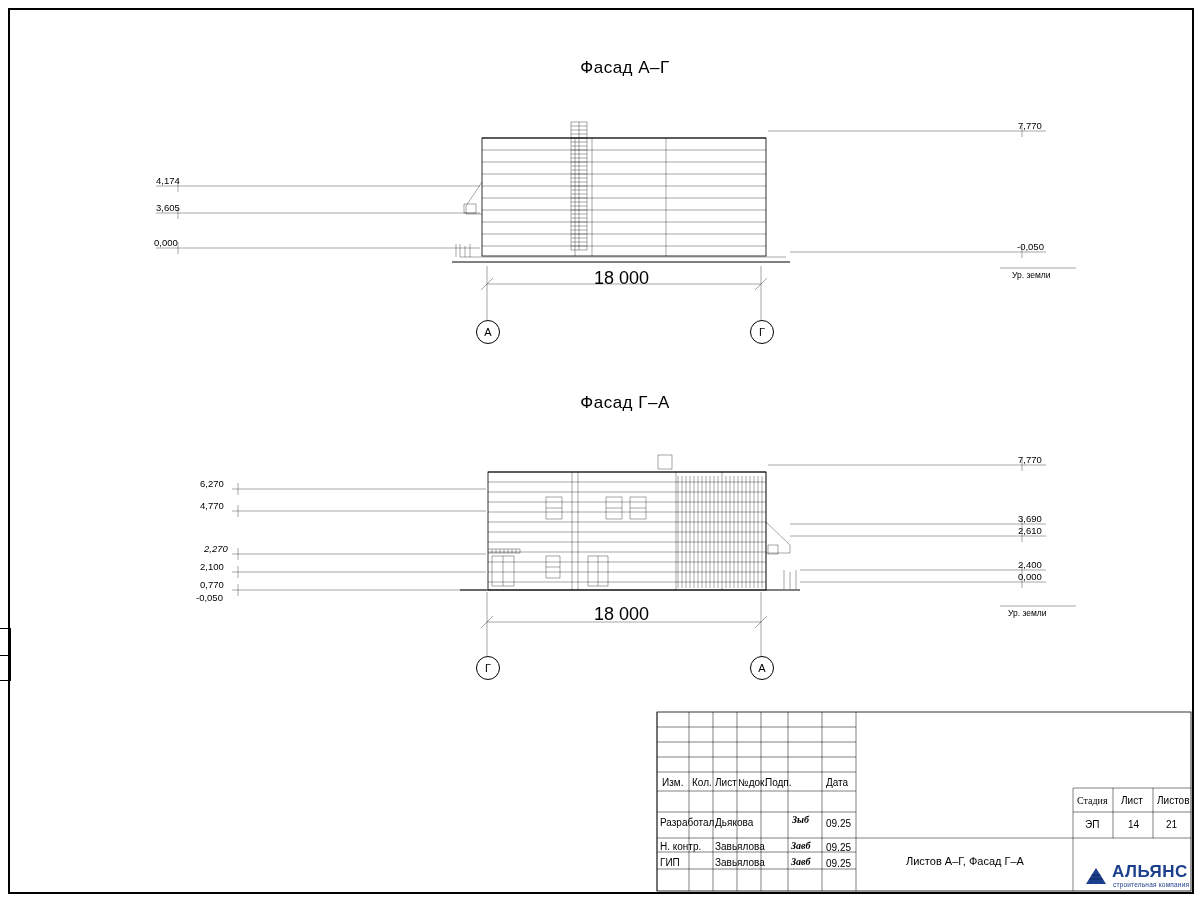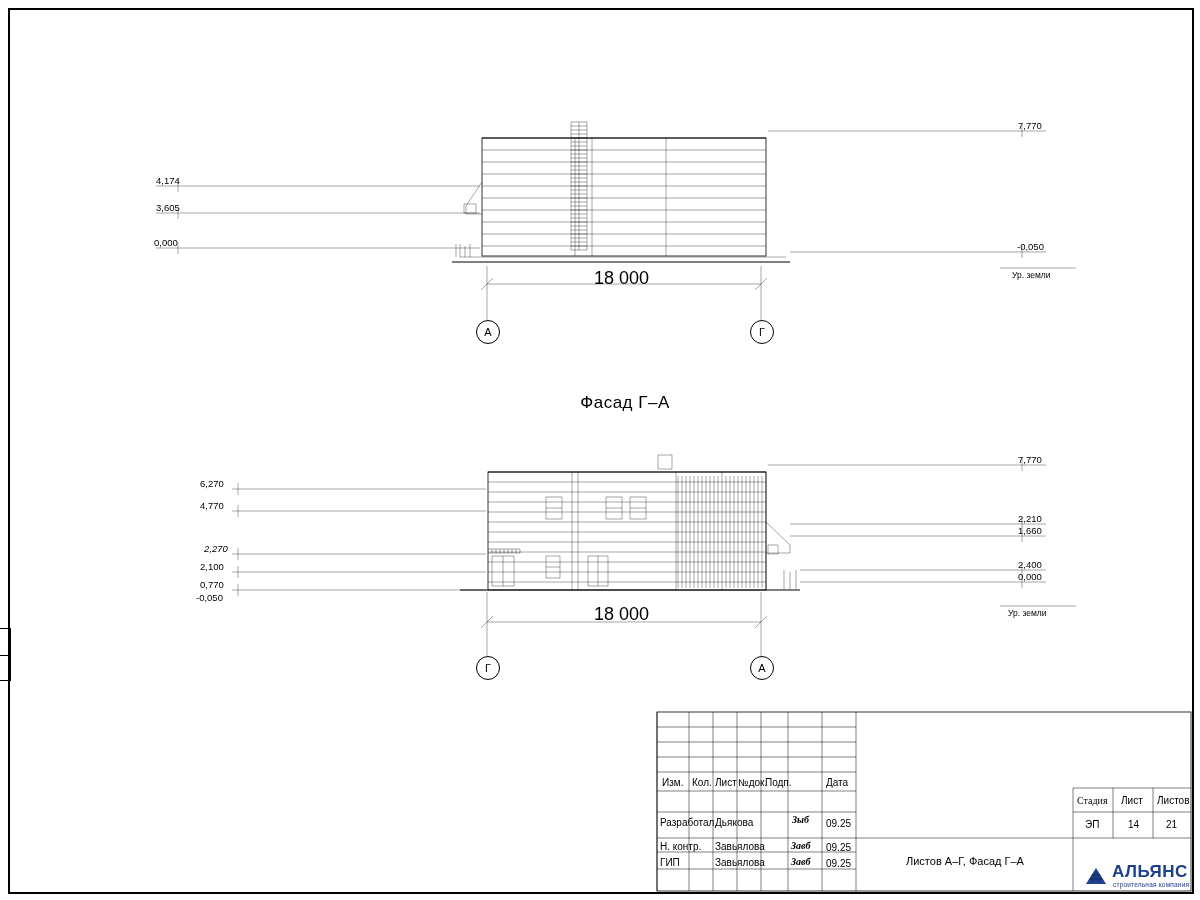--- a/index.html
+++ b/index.html
@@ -50,20 +50,21 @@
 </head>
 <body>
 
 <div class="sheet">
 
   <div class="frame-outer"></div>
   <div class="frame-inner"></div>
   <div class="left-stub"></div>
   <div class="left-stub2"></div>
 
+  <div class="title" style="left:500px;top:58px;width:250px;">Фасад А–Г</div>
 
   <svg width="1200" height="900">
 
     <rect class="ln med" x="482" y="138" width="284" height="118"></rect>
 
     <line class="ln med" x1="482" y1="138" x2="766" y2="138"></line>
 
     <g class="ln hair">
       <line x1="482" y1="150" x2="766" y2="150"></line>
       <line x1="482" y1="162" x2="766" y2="162"></line>
@@ -293,22 +294,22 @@
   </svg>
 
   <div class="lbl" style="left:200px;top:478px;">6,270</div>
   <div class="lbl" style="left:200px;top:500px;">4,770</div>
   <div class="lbl" style="left:204px;top:543px;font-style:italic;">2,270</div>
   <div class="lbl" style="left:200px;top:561px;">2,100</div>
   <div class="lbl" style="left:200px;top:579px;">0,770</div>
   <div class="lbl" style="left:196px;top:592px;">-0,050</div>
 
   <div class="lbl" style="left:1018px;top:454px;">7,770</div>
-  <div class="lbl" style="left:1018px;top:513px;">2,210</div>
-  <div class="lbl" style="left:1018px;top:525px;">1,660</div>
+  <div class="lbl" style="left:1018px;top:513px;">3,690</div>
+  <div class="lbl" style="left:1018px;top:525px;">2,610</div>
   <div class="lbl" style="left:1018px;top:559px;">2,400</div>
   <div class="lbl" style="left:1018px;top:571px;">0,000</div>
   <div class="lbl small" style="left:1008px;top:608px;">Ур. земли</div>
 
   <div class="dim" style="left:594px;top:604px;">18 000</div>
 
   <div class="axis-circ" style="left:476px;top:656px;">Г</div>
   <div class="axis-circ" style="left:750px;top:656px;">А</div>
 
   <svg width="1200" height="900">

